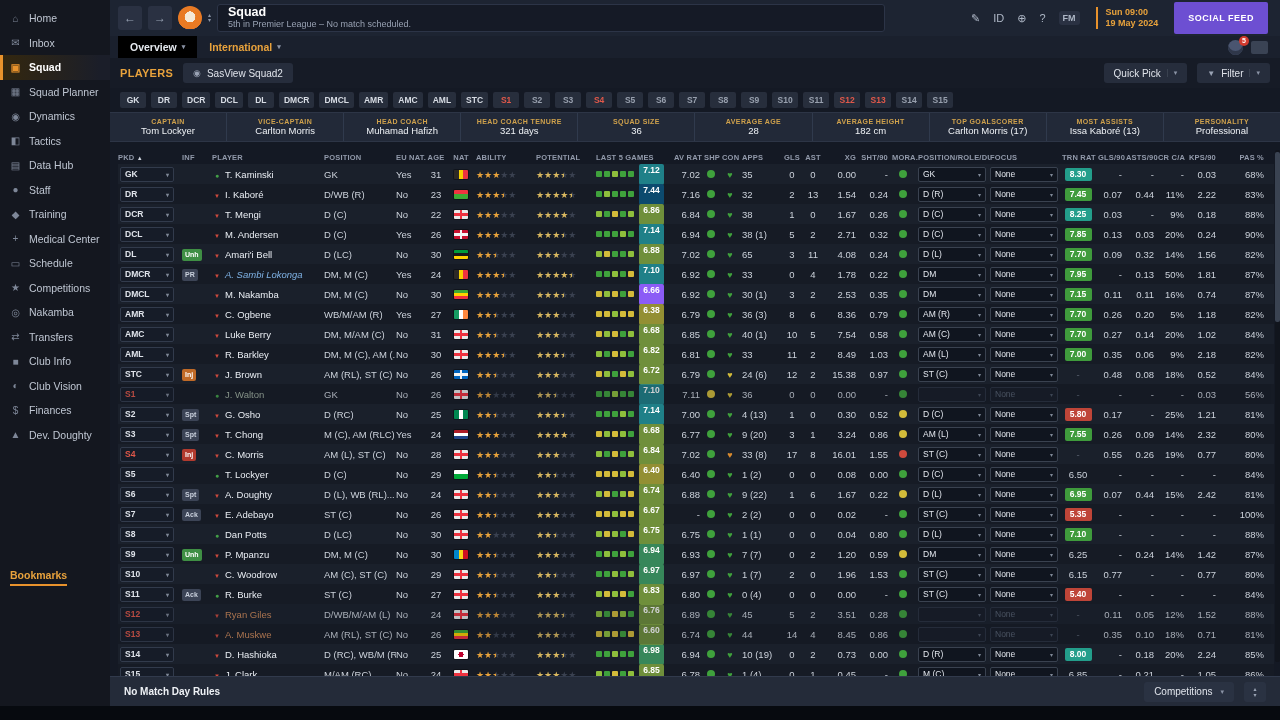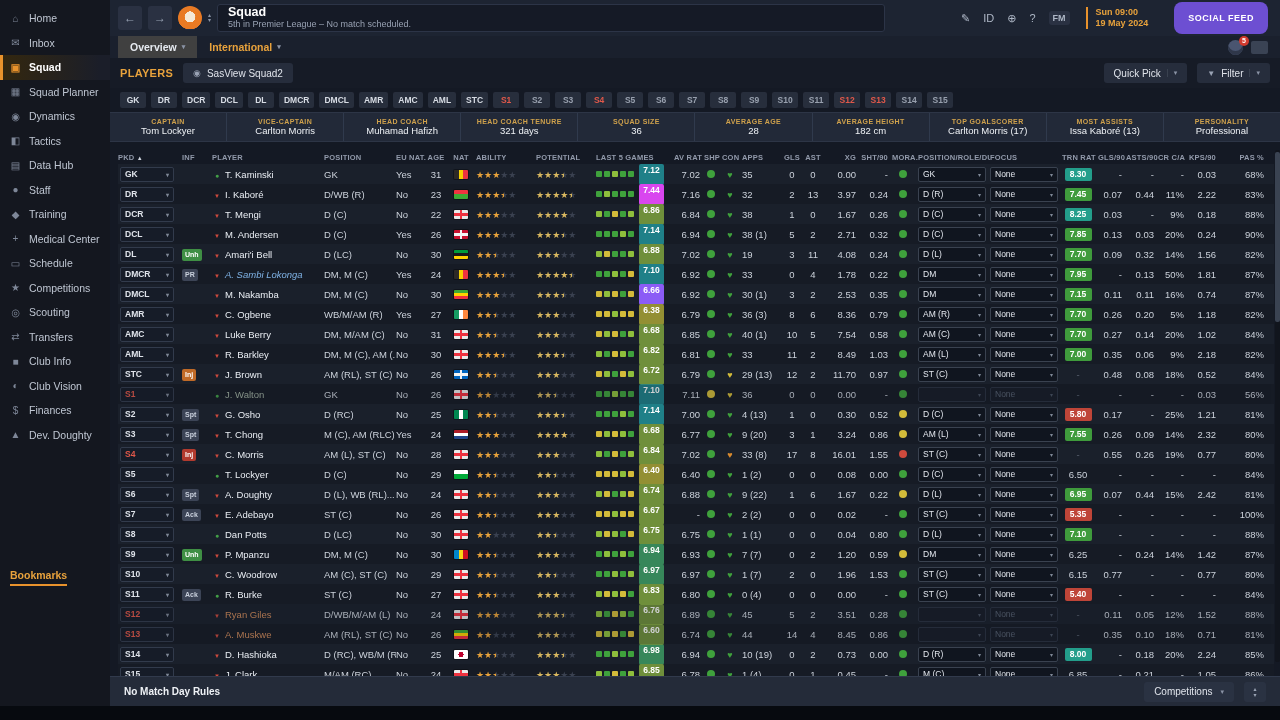--- a/index.html
+++ b/index.html
@@ -24,25 +24,25 @@
   .nav-btn{width:24px;height:24px;background:#2a3142;border:none;border-radius:3px;color:#99a3b4;font-size:12px;cursor:pointer;flex:none}
   .crest{width:24px;height:24px;border-radius:50%;background:radial-gradient(circle at 50% 45%,#f4e9d8 0 30%,#e87a24 31% 70%,#1d2d49 71%);flex:none;cursor:pointer}
   .crest-ch{display:flex;flex-direction:column;font-size:6px;line-height:5px;color:#8b94a6;cursor:pointer}
   .title-box{flex:0 0 668px;height:28px;background:#151a26;border:1px solid #2c3447;border-radius:3px;display:flex;flex-direction:column;justify-content:center;padding:0 10px;min-width:0;cursor:pointer}
   .title{font-size:12.5px;font-weight:bold;color:#fff;line-height:13px}
   .subtitle{font-size:9px;color:#98a1b2;line-height:11px;white-space:nowrap;overflow:hidden}
   .top-icons{margin-left:auto;display:flex;align-items:center;gap:13px;color:#aeb7c6;font-size:11px}
   .ticon{cursor:pointer;white-space:nowrap}
   .ticon.boxed{background:#2a3142;border-radius:3px;padding:2px 4px;font-size:9px;font-weight:bold}
   .datebox{margin-left:10px;border-left:2px solid #e8922c;padding-left:8px;color:#e8a23c;font-size:9px;font-weight:bold;line-height:11px;white-space:nowrap;text-align:left;cursor:pointer}
-  .social{margin-left:20px;margin-right:4px;background:#6d4fd2;color:#fff;border:none;border-radius:8px;height:32px;padding:0 14px;font-size:9px;font-weight:bold;letter-spacing:.5px;cursor:pointer;flex:none}
+  .social{margin-left:10px;margin-right:4px;background:#6d4fd2;color:#fff;border:none;border-radius:2px;height:32px;padding:0 14px;font-size:9px;font-weight:bold;letter-spacing:.5px;cursor:pointer;flex:none}
 
   .tabrow{height:22px;background:#1a202d;display:flex;align-items:stretch;padding-left:8px;flex:none}
   .tab{display:flex;align-items:center;gap:5px;padding:0 12px;font-size:10.5px;font-weight:bold;color:#e6eaf0;cursor:pointer}
-  .tab.active{background:#404040}
+  .tab.active{background:#000000}
   .tab .chev{font-size:7px;color:#8b94a6}
   .tab.intl{color:#e8a23c}
   .tab-right{margin-left:auto;display:flex;align-items:center;gap:8px;padding-right:12px}
   .avatar{width:15px;height:15px;border-radius:50%;background:#4a5570;position:relative;cursor:pointer;box-shadow:inset 0 -4px 0 #2f374a}
   .avatar .badge5{position:absolute;top:-4px;right:-6px;background:#d23b2f;color:#fff;border-radius:50%;width:10px;height:10px;font-size:7px;line-height:10px;text-align:center;font-weight:bold}
   .panelicon{width:17px;height:13px;background:#3a4354;border-radius:2px;cursor:pointer}
 
   .toolrow{height:30px;display:flex;align-items:center;padding:0 10px;gap:10px;background:#161b26;flex:none}
   .players-label{color:#e8a23c;font-weight:bold;font-size:11px;letter-spacing:.3px}
   .view-pill,.btn{display:flex;align-items:center;gap:6px;background:#262d3c;border-radius:3px;height:20px;padding:0 10px;font-size:10px;color:#dfe3ea;cursor:pointer;white-space:nowrap}
@@ -168,21 +168,21 @@
         <div class="side-item">
           <div class="side-icon">▭</div>
           <div class="side-label">Schedule</div>
         </div>
         <div class="side-item">
           <div class="side-icon">★</div>
           <div class="side-label">Competitions</div>
         </div>
         <div class="side-item">
           <div class="side-icon">◎</div>
-          <div class="side-label">Scouting</div>
+          <div class="side-label">Nakamba</div>
         </div>
         <div class="side-item">
           <div class="side-icon">⇄</div>
           <div class="side-label">Transfers</div>
         </div>
         <div class="side-item">
           <div class="side-icon">■</div>
           <div class="side-label">Club Info</div>
         </div>
         <div class="side-item">
@@ -456,29 +456,29 @@
                 <span class="st f">★</span>
                 <span class="st f">★</span>
                 <span class="st h">★</span>
               </span></div>
             <div class="cell t-form"><span class="formrow">
                 <span class="fsq" style="background:#3fa13c"></span>
                 <span class="fsq" style="background:#8fbe3c"></span>
                 <span class="fsq" style="background:#3fa13c"></span>
                 <span class="fsq" style="background:#3fa13c"></span>
                 <span class="fsq" style="background:#3fa13c"></span>
-                <span class="favg" style="background:#d946ef">7.44</span>
+                <span class="favg" style="background:#0c4a6e">7.44</span>
               </span></div>
             <div class="cell t-ar">7.16</div>
             <div class="cell t-shp"><span class="cdot" style="background:#3fa13c"></span></div>
             <div class="cell t-con"><span class="heart" style="color:#3fa13c">♥</span></div>
             <div class="cell t-apps">32</div>
             <div class="cell t-gls">2</div>
             <div class="cell t-ast">13</div>
-            <div class="cell t-xg">3.97</div>
+            <div class="cell t-xg">1.54</div>
             <div class="cell t-sht">0.24</div>
             <div class="cell t-mor"><span class="cdot" style="background:#3fa13c"></span></div>
             <div class="cell t-role">
               <div class="sel">
                 <span>D (R)</span>
                 <span class="ddc">▾</span>
               </div>
             </div>
             <div class="cell t-focus">
               <div class="sel">
@@ -650,21 +650,21 @@
                 <span class="fsq" style="background:#8fbe3c"></span>
                 <span class="fsq" style="background:#d3bb3a"></span>
                 <span class="fsq" style="background:#3fa13c"></span>
                 <span class="fsq" style="background:#3fa13c"></span>
                 <span class="fsq" style="background:#8fbe3c"></span>
                 <span class="favg" style="background:#6f8f3b">6.88</span>
               </span></div>
             <div class="cell t-ar">7.02</div>
             <div class="cell t-shp"><span class="cdot" style="background:#3fa13c"></span></div>
             <div class="cell t-con"><span class="heart" style="color:#3fa13c">♥</span></div>
-            <div class="cell t-apps">19</div>
+            <div class="cell t-apps">65</div>
             <div class="cell t-gls">3</div>
             <div class="cell t-ast">11</div>
             <div class="cell t-xg">4.08</div>
             <div class="cell t-sht">0.24</div>
             <div class="cell t-mor"><span class="cdot" style="background:#3fa13c"></span></div>
             <div class="cell t-role">
               <div class="sel">
                 <span>D (L)</span>
                 <span class="ddc">▾</span>
               </div>
@@ -1028,24 +1028,24 @@
                 <span class="fsq" style="background:#d3bb3a"></span>
                 <span class="fsq" style="background:#8fbe3c"></span>
                 <span class="fsq" style="background:#3fa13c"></span>
                 <span class="fsq" style="background:#d3bb3a"></span>
                 <span class="fsq" style="background:#8fbe3c"></span>
                 <span class="favg" style="background:#6f8f3b">6.72</span>
               </span></div>
             <div class="cell t-ar">6.79</div>
             <div class="cell t-shp"><span class="cdot" style="background:#3fa13c"></span></div>
             <div class="cell t-con"><span class="heart" style="color:#d3bb3a">♥</span></div>
-            <div class="cell t-apps">29 (13)</div>
+            <div class="cell t-apps">24 (6)</div>
             <div class="cell t-gls">12</div>
             <div class="cell t-ast">2</div>
-            <div class="cell t-xg">11.70</div>
+            <div class="cell t-xg">15.38</div>
             <div class="cell t-sht">0.97</div>
             <div class="cell t-mor"><span class="cdot" style="background:#3fa13c"></span></div>
             <div class="cell t-role">
               <div class="sel">
                 <span>ST (C)</span>
                 <span class="ddc">▾</span>
               </div>
             </div>
             <div class="cell t-focus">
               <div class="sel">

